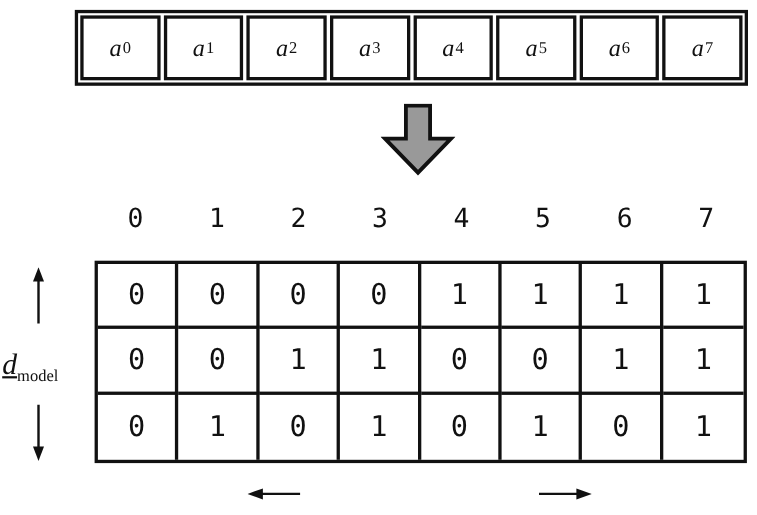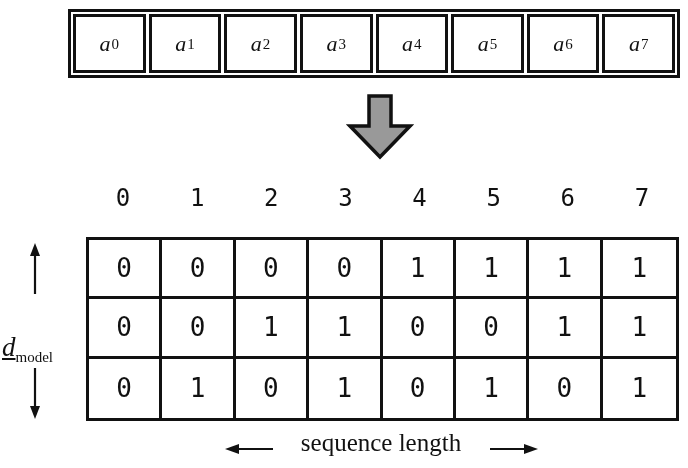--- a/index.html
+++ b/index.html
@@ -77,21 +77,21 @@
     font-family: "DejaVu Sans Mono", monospace;
     font-size: 26px;
   }
   .m-cell:nth-child(8n) { border-right: none; }
   .m-cell:nth-child(n+17) { border-bottom: none; }
   
   .axis-up-arrow   { position: absolute; left: 28px; top: 243px; }
   .axis-down-arrow { position: absolute; left: 28px; top: 366px; }
   .dmodel {
     position: absolute;
-    left: 2px; top: 332px;
+    left: 2px; top: 316px;
     width: 62px;
     font-size: 27px;
     white-space: nowrap;
     text-decoration: underline;
   }
   .dmodel i { font-style: italic; }
   .dmodel sub { font-size: 15px; line-height: 0; }
   
   .seqlen-left-arrow  { position: absolute; left: 225px; top: 442px; }
   .seqlen-right-arrow { position: absolute; left: 490px; top: 442px; }
@@ -195,19 +195,18 @@
   </span>
   <svg class="axis-down-arrow" width="14" height="53" viewBox="0 0 14 53">
     <line x1="7" y1="2" x2="7" y2="43" stroke="#111111" stroke-width="2.2"></line>
     <polygon points="7,53 2,40 12,40" fill="#111111"></polygon>
   </svg>
 
   <svg class="seqlen-left-arrow" width="48" height="14" viewBox="0 0 48 14">
     <line x1="10" y1="7" x2="48" y2="7" stroke="#111111" stroke-width="2.2"></line>
     <polygon points="0,7 14,2 14,12" fill="#111111"></polygon>
   </svg>
-  <span class="seqlen-label">sequence length</span>
   <svg class="seqlen-right-arrow" width="48" height="14" viewBox="0 0 48 14">
     <line x1="0" y1="7" x2="38" y2="7" stroke="#111111" stroke-width="2.2"></line>
     <polygon points="48,7 34,2 34,12" fill="#111111"></polygon>
   </svg>
 
 </div>
 
 </body></html>

